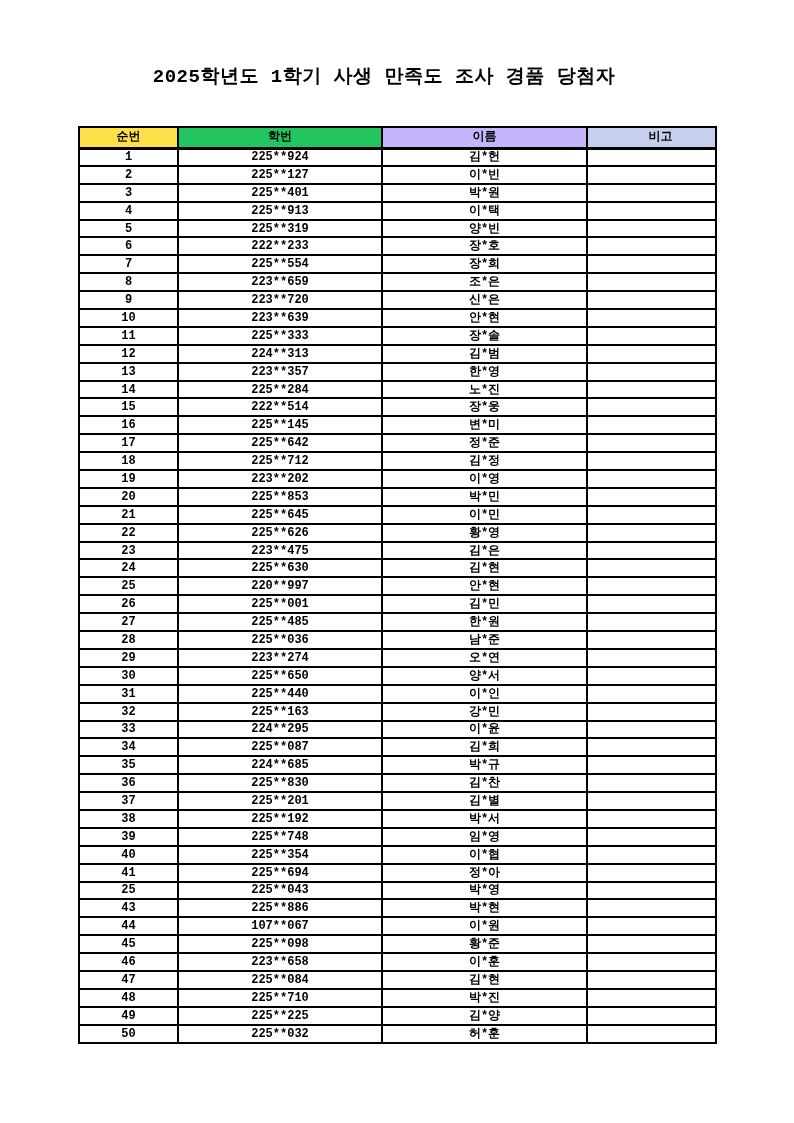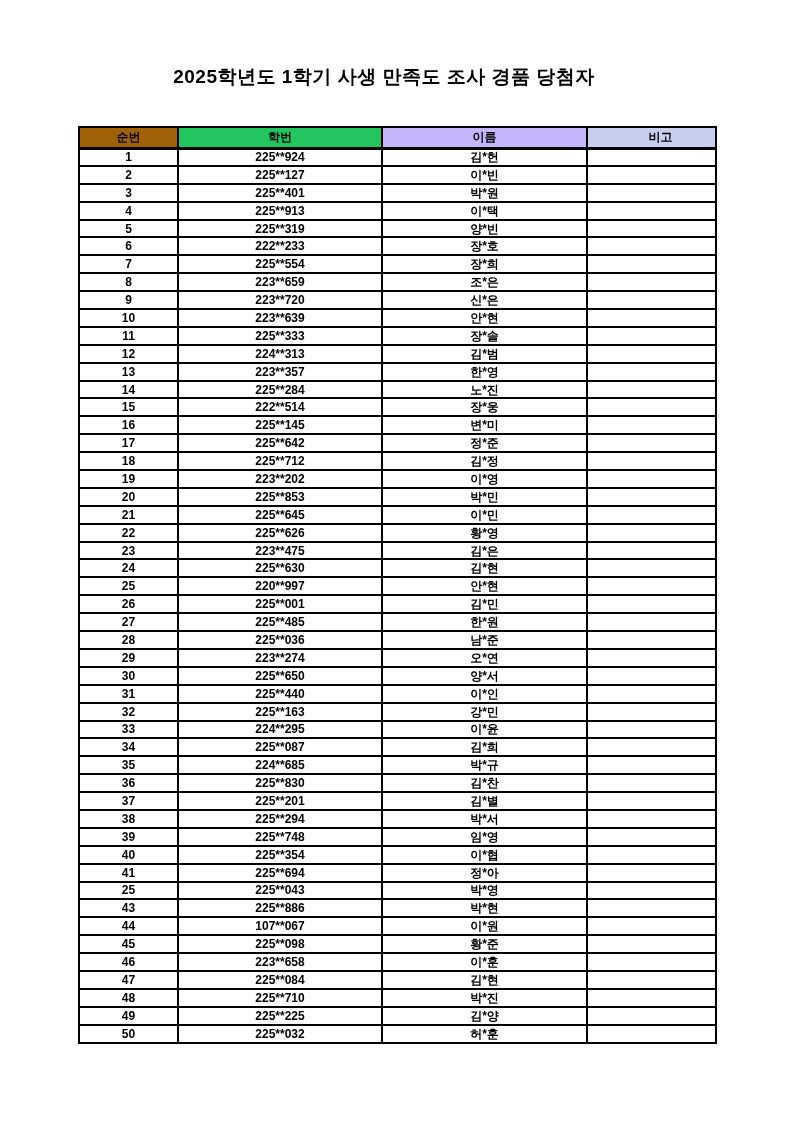--- a/index.html
+++ b/index.html
@@ -6,21 +6,21 @@
     margin: 0;
     padding: 0;
     background: #ffffff;
   }
   .page {
     position: relative;
     width: 768px;
     height: 1123px;
     background: #ffffff;
     overflow: hidden;
-    font-family: Liberation Sans, sans-serif;
+    font-family: Liberation Mono, monospace;
     color: #000000;
   }
   .doc-title {
     position: absolute;
     top: 64px;
     left: 0;
     width: 100%;
     text-align: center;
     font-size: 19px;
     font-weight: bold;
@@ -71,21 +71,21 @@
 
   <table class="winners">
     <colgroup>
       <col class="c-no">
       <col class="c-id">
       <col class="c-name">
       <col class="c-note">
     </colgroup>
     <thead>
       <tr>
-        <th style="background: #a16207;">순번</th>
+        <th style="background: #fde047;">순번</th>
         <th style="background: #22c55e;">학번</th>
         <th style="background: #c4b5fd;">이름</th>
         <th style="background: rgb(198, 208, 238); padding-left: 18px;">비고</th>
       </tr>
     </thead>
     <tbody id="table-body">
         <tr>
           <td>1</td>
           <td>225**924</td>
           <td>김*헌</td>
@@ -302,21 +302,21 @@
           <td></td>
         </tr>
         <tr>
           <td>37</td>
           <td>225**201</td>
           <td>김*별</td>
           <td></td>
         </tr>
         <tr>
           <td>38</td>
-          <td>225**294</td>
+          <td>225**192</td>
           <td>박*서</td>
           <td></td>
         </tr>
         <tr>
           <td>39</td>
           <td>225**748</td>
           <td>임*영</td>
           <td></td>
         </tr>
         <tr>

